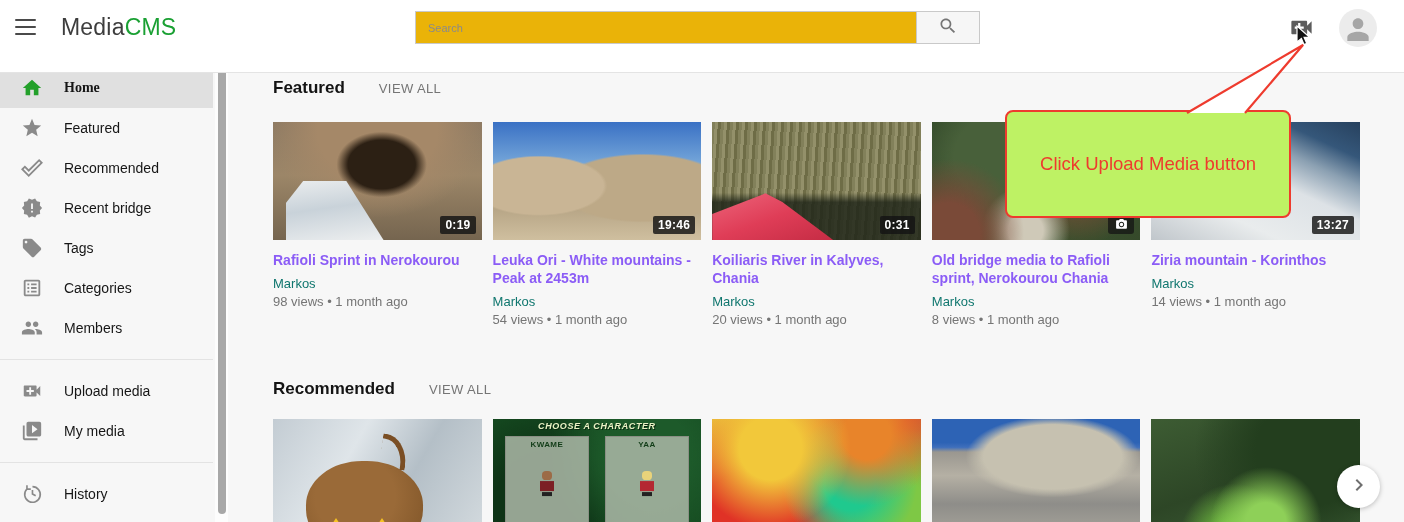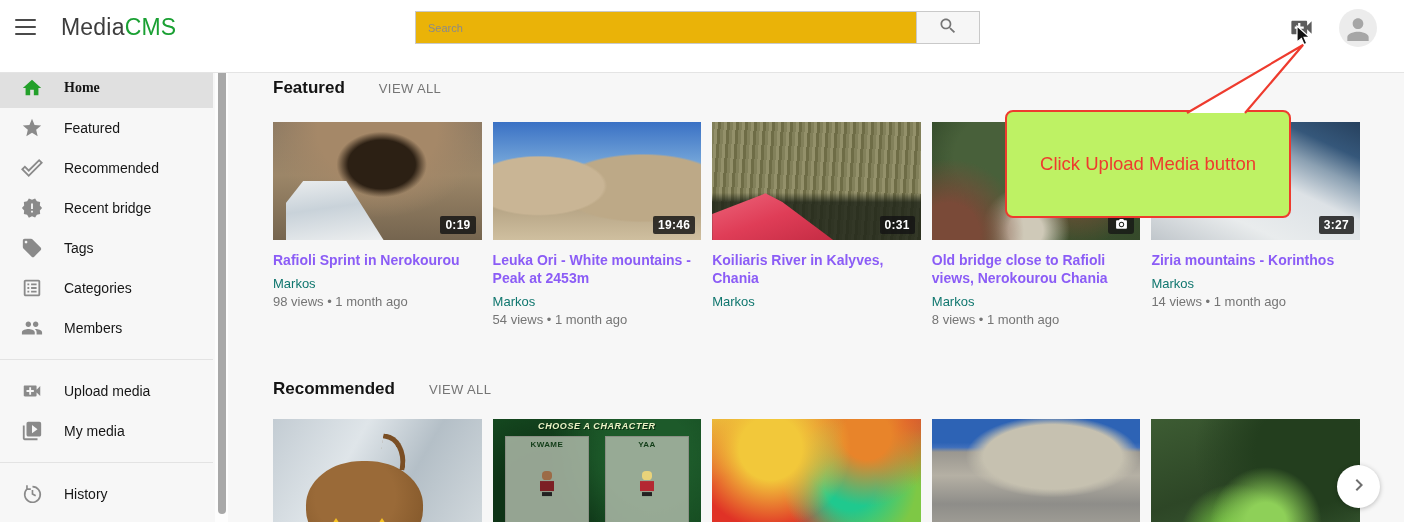--- a/index.html
+++ b/index.html
@@ -265,38 +265,39 @@
       <div class="v-author">Markos</div>
       <div class="v-meta">54 views • 1 month ago</div>
     </div>
     <div class="card">
       <div class="thumb t-f3">
           <div class="art-kayak"></div>
         <span class="dur">0:31</span>
         </div>
       <div class="v-title">Koiliaris River in Kalyves, Chania</div>
       <div class="v-author">Markos</div>
+      <div class="v-meta">20 views • 1 month ago</div>
     </div>
     <div class="card">
       <div class="thumb t-f4">
         <span class="imgbadge">
           <svg width="13" height="13" viewBox="0 0 24 24" fill="#fff">
               <path d="M12 15.2a3.2 3.2 0 1 0 0-6.4 3.2 3.2 0 0 0 0 6.4zM9 2L7.17 4H4c-1.1 0-2 .9-2 2v12c0 1.1.9 2 2 2h16c1.1 0 2-.9 2-2V6c0-1.1-.9-2-2-2h-3.17L15 2H9zm3 15c-2.76 0-5-2.24-5-5s2.24-5 5-5 5 2.24 5 5-2.24 5-5 5z"></path>
             </svg>
         </span>
         </div>
-      <div class="v-title">Old bridge close to Rafioli views, Nerokourou Chania</div>
+      <div class="v-title">Old bridge media to Rafioli sprint, Nerokourou Chania</div>
       <div class="v-author">Markos</div>
       <div class="v-meta">8 views • 1 month ago</div>
     </div>
     <div class="card">
       <div class="thumb t-f5">
-        <span class="dur">3:27</span>
-        </div>
-      <div class="v-title">Ziria mountains - Korinthos</div>
+        <span class="dur">13:27</span>
+        </div>
+      <div class="v-title">Ziria mountain - Korinthos</div>
       <div class="v-author">Markos</div>
       <div class="v-meta">14 views • 1 month ago</div>
     </div>
   </div>
 </div>
 
 <div class="section sec-recommended">
   <div class="sec-head">
     <span class="sec-title">Recommended</span>
     <span class="view-all">VIEW ALL</span>

